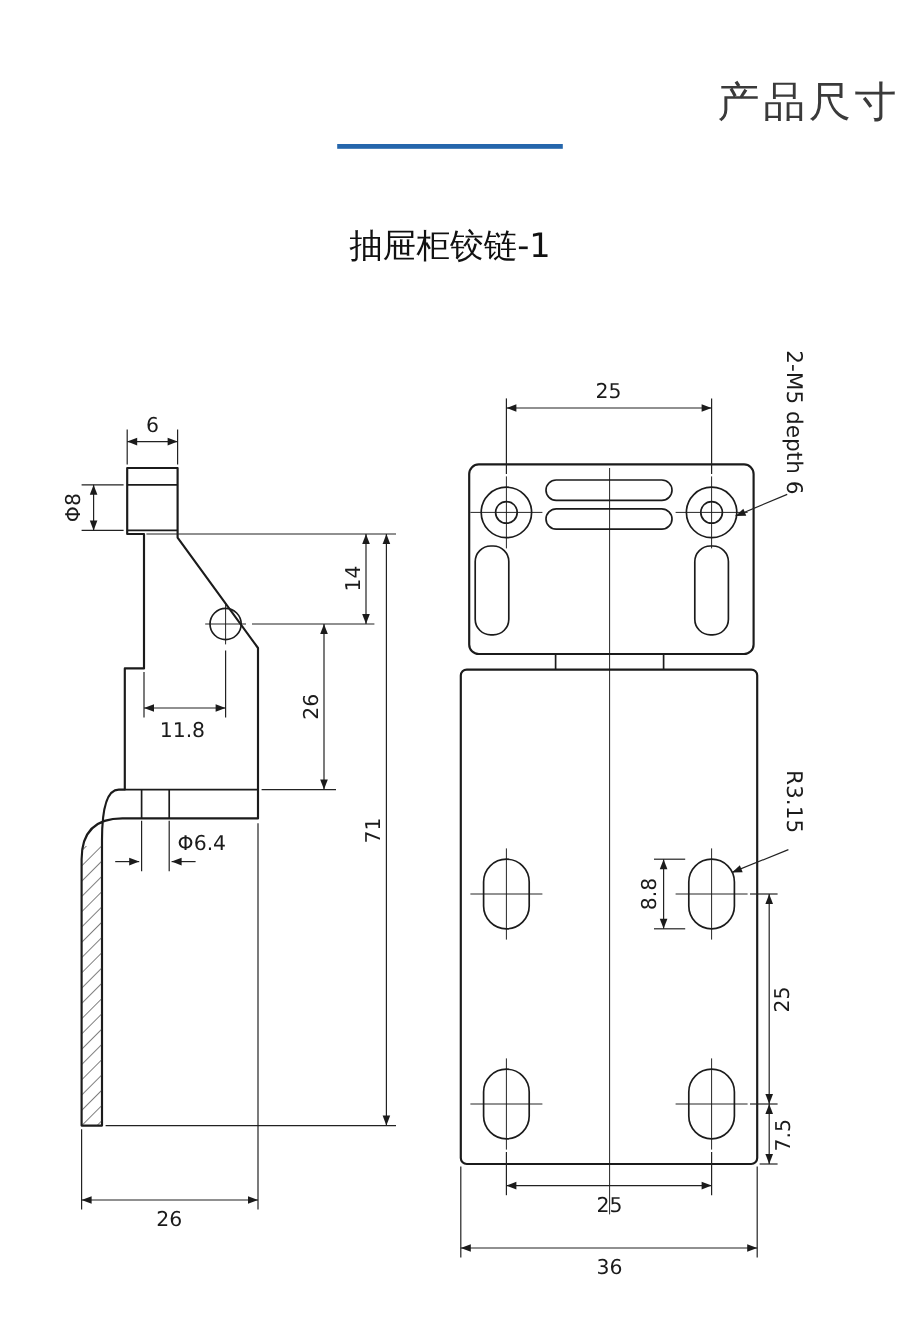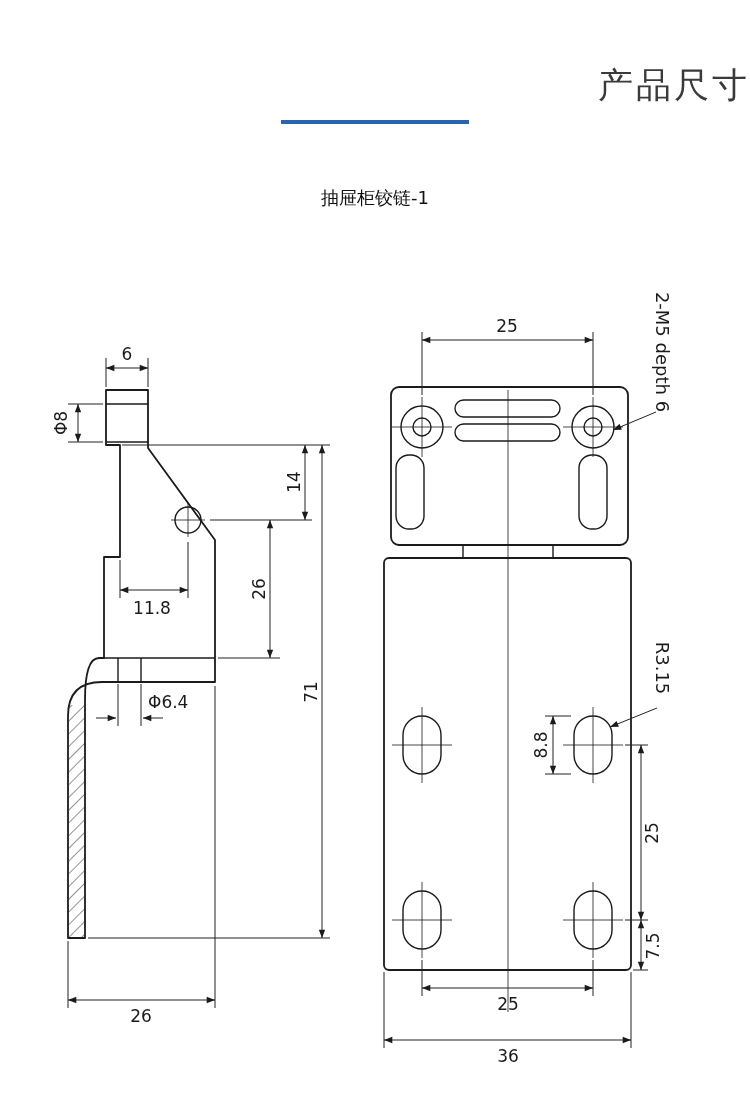--- a/index.html
+++ b/index.html
@@ -18,21 +18,21 @@
   }
   .title-underline{
     position:absolute;top:120px;left:50%;
     transform:translateX(-50%);
     width:188px;height:4px;
     background:#2566ac;
   }
   .product-subtitle{
     position:absolute;top:186px;left:0;width:750px;
     text-align:center;
-    font-size:18px;color:#111111;font-weight:500;
+    font-size:28px;color:#111111;font-weight:500;
   }
   svg.drawing{position:absolute;top:0;left:0;}
   .outline{fill:none;stroke:#1b1b1b;stroke-width:1.8;stroke-linejoin:round;}
   .feat{fill:none;stroke:#1b1b1b;stroke-width:1.4;}
   .cl{fill:none;stroke:#1b1b1b;stroke-width:0.8;}
   .dim{fill:none;stroke:#222222;stroke-width:1;}
   .dimtxt{font-family:"DejaVu Sans",sans-serif;font-size:17px;fill:#1b1b1b;}
   .callout{font-family:"DejaVu Sans",sans-serif;font-size:18px;fill:#1b1b1b;}
 </style>
 </head>

